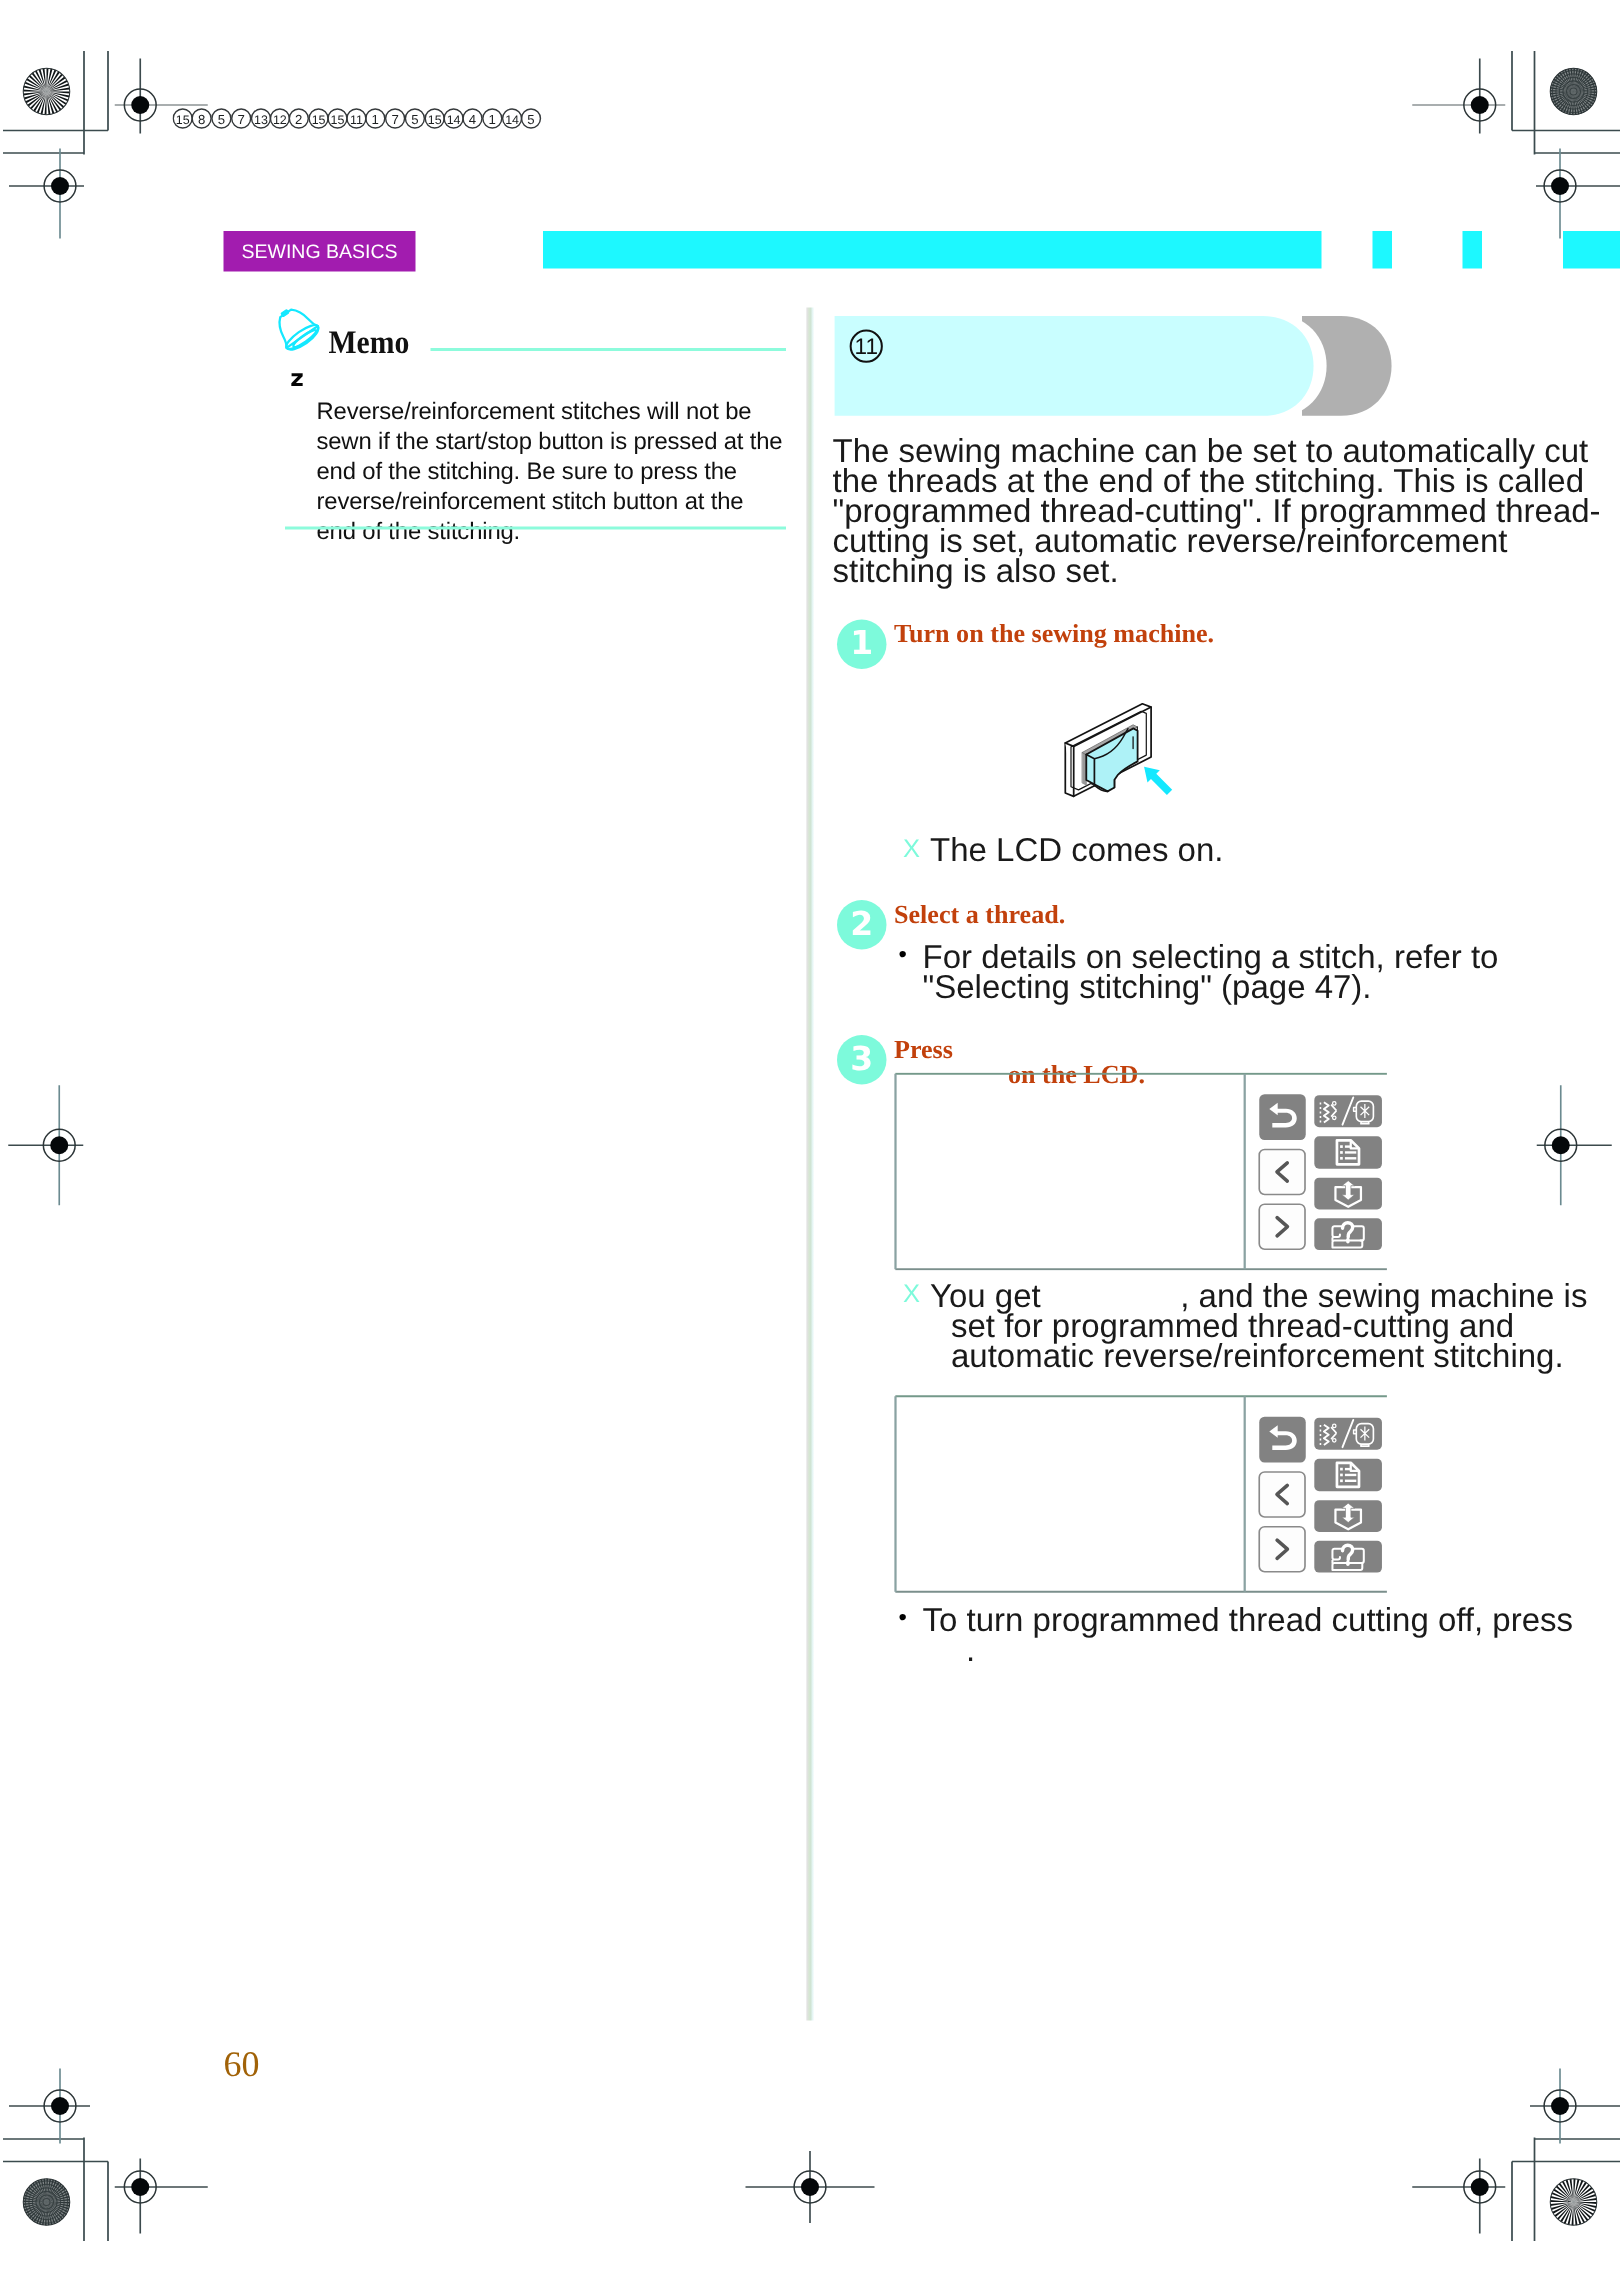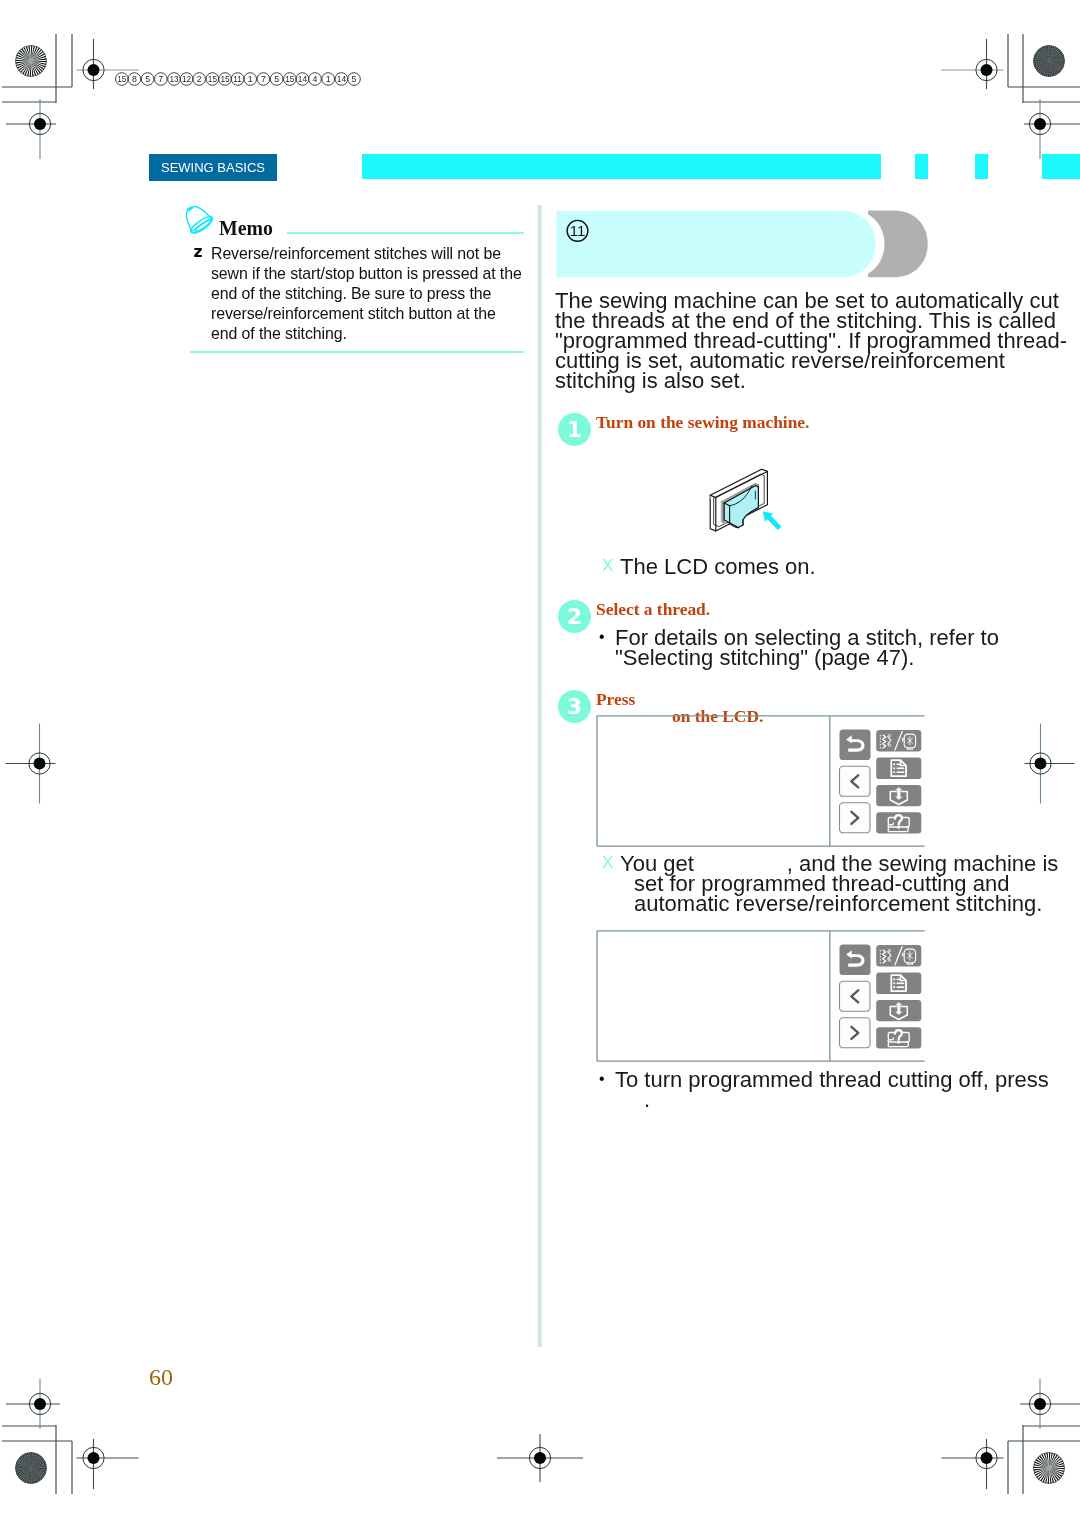--- a/index.html
+++ b/index.html
@@ -1,28 +1,28 @@
 <!DOCTYPE html>
 <html><head>
 <meta charset="utf-8">
 <style>
   html,body{margin:0;padding:0;background:#fff;}
   body{width:1080px;height:1528px;font-family:"Liberation Sans",sans-serif;overflow:hidden;}
   .page{position:relative;width:1080px;height:1284px;background:#fff;}
   .abs{position:absolute;}
   
   .cyanbar{position:absolute;background:#1df8ff;}
-  .sectionlabel{position:absolute;background:#0369a1;color:#fff;font-size:13px;letter-spacing:0px;
+  .sectionlabel{position:absolute;background:#a21caf;color:#fff;font-size:13px;letter-spacing:0px;
       display:flex;align-items:center;justify-content:center;}
   
   .vdivider{position:absolute;background:linear-gradient(to right,#ffffff 0%,#e2e2e2 18%,#d6e6d2 42%,#cfe4d4 58%,#e8f7f7 80%,#ffffff 100%);}
   
   .memo-title{position:absolute;font-family:"Liberation Serif",serif;font-weight:bold;font-size:22px;color:#111;transform:scaleX(0.90);transform-origin:left top;}
   .memo-rule{position:absolute;background:#8dfbdc;height:2.2px;}
-  .memo-body{position:absolute;font-size:15.9px;line-height:19.85px;color:#111;letter-spacing:-0.1px;}
+  .memo-body{position:absolute;font-size:15.9px;line-height:19.85px;color:#111;letter-spacing:-0.1px;margin-top:21px;}
   .memo-z{position:absolute;font-family:"DejaVu Sans",sans-serif;font-weight:bold;font-size:15.5px;color:#050505;}
   .bodytext{position:absolute;font-size:22px;line-height:19.95px;color:#1a1a1a;}
   .stepnum{position:absolute;width:33px;height:33px;border-radius:50%;background:#7dfadb;color:#fff;
       font-size:22px;font-weight:bold;display:flex;align-items:center;justify-content:center;font-family:"DejaVu Sans",sans-serif;}
   .steptitle{position:absolute;font-family:"Liberation Serif",serif;font-weight:bold;font-size:17.4px;color:#c2410c;}
   .xmark{position:absolute;color:#7dfadb;font-size:17px;font-weight:normal;}
   .pagenum{position:absolute;font-family:"Liberation Serif",serif;font-size:24px;color:#a16207;}
 </style>
 </head>
 <body>

